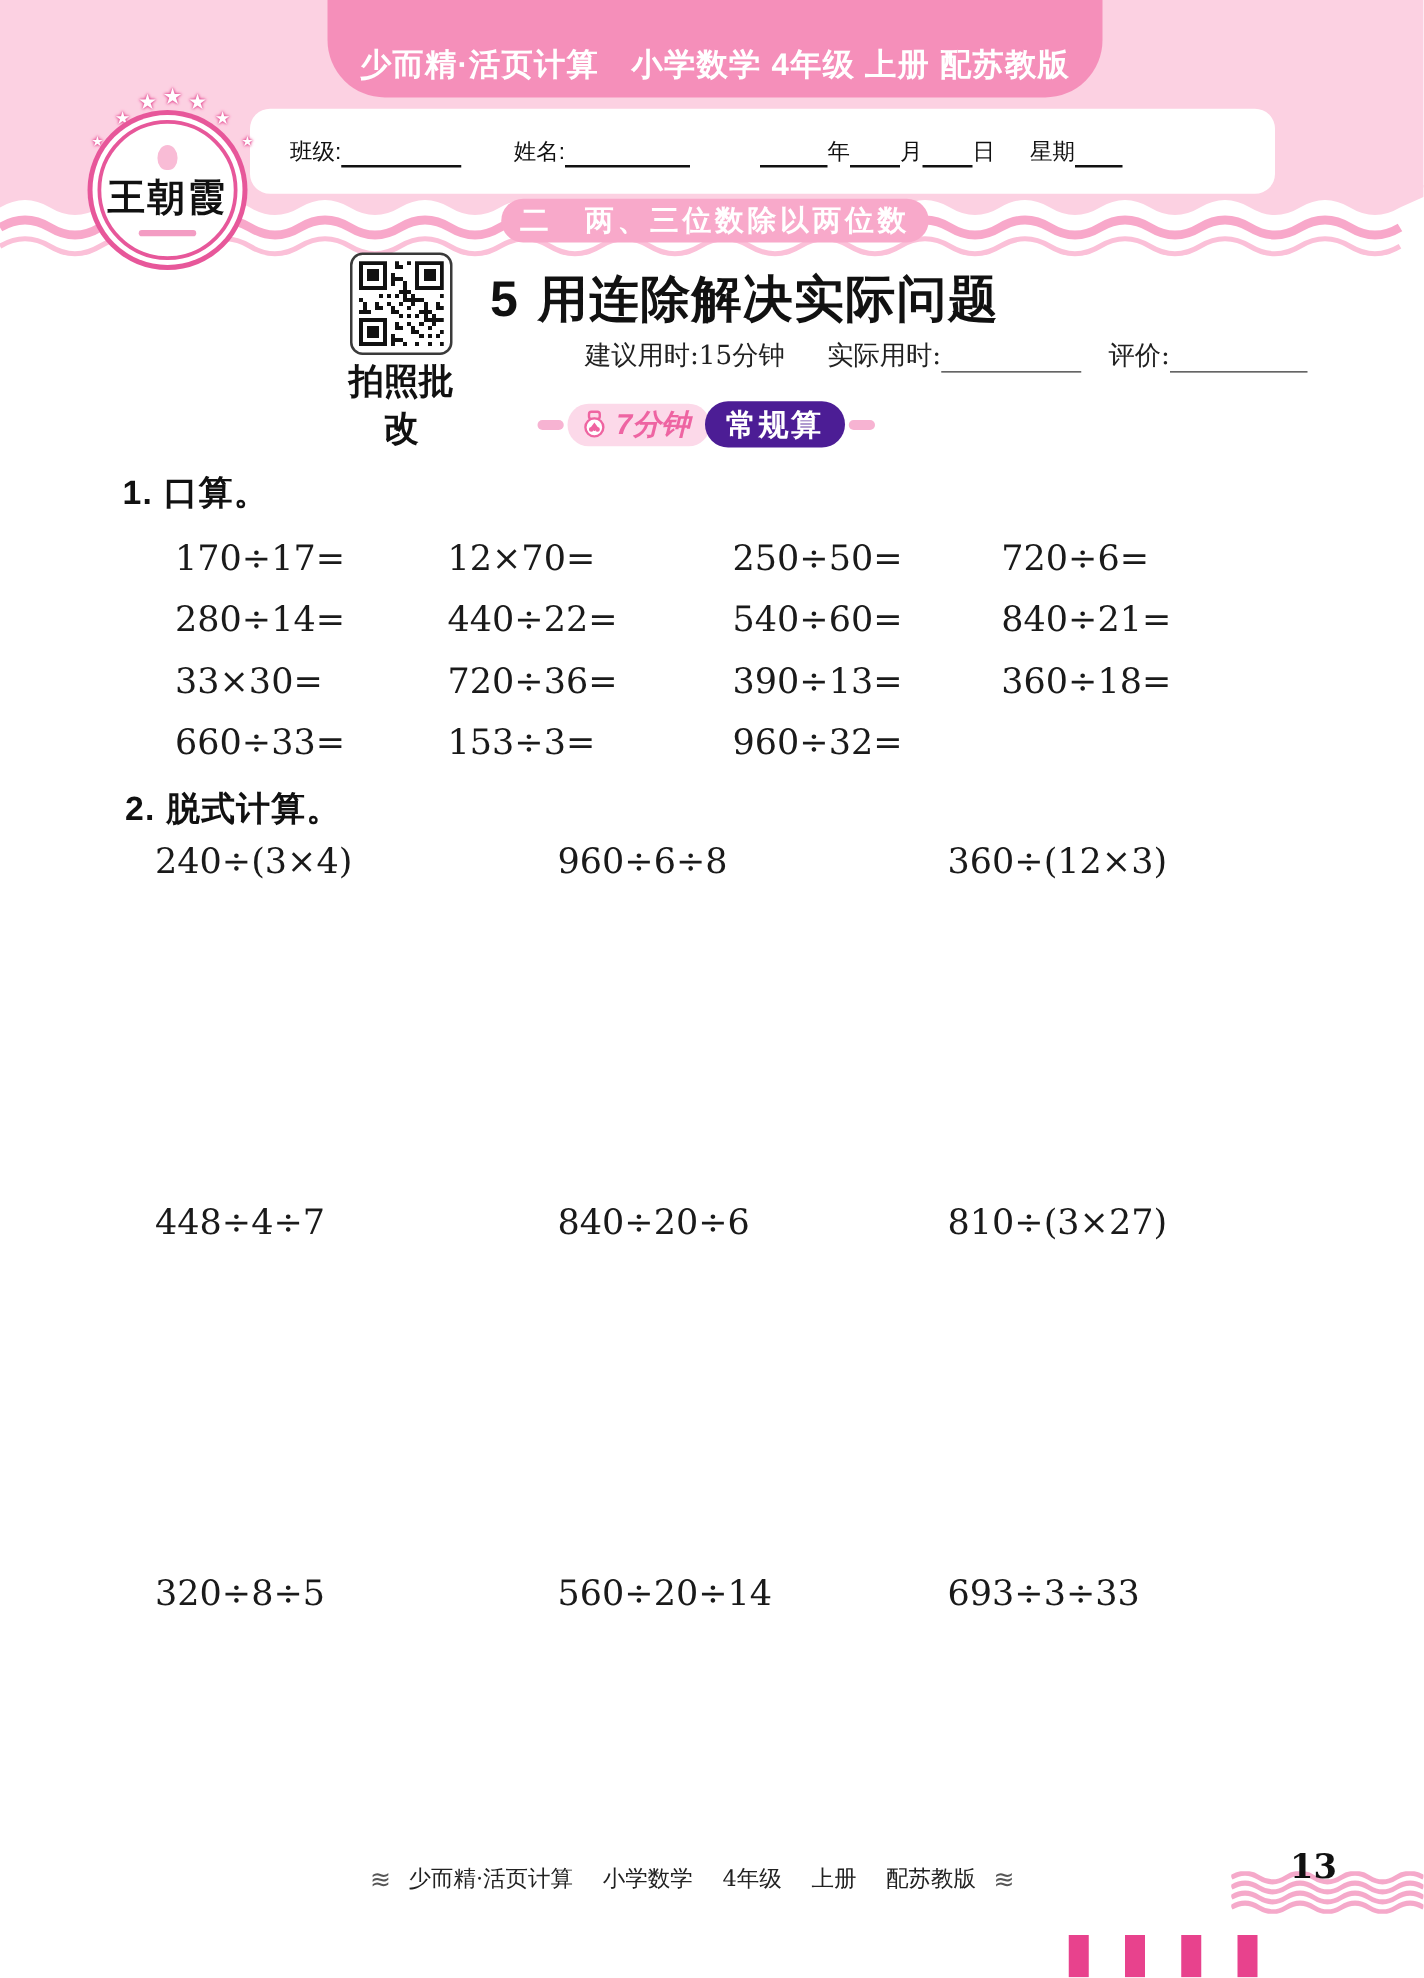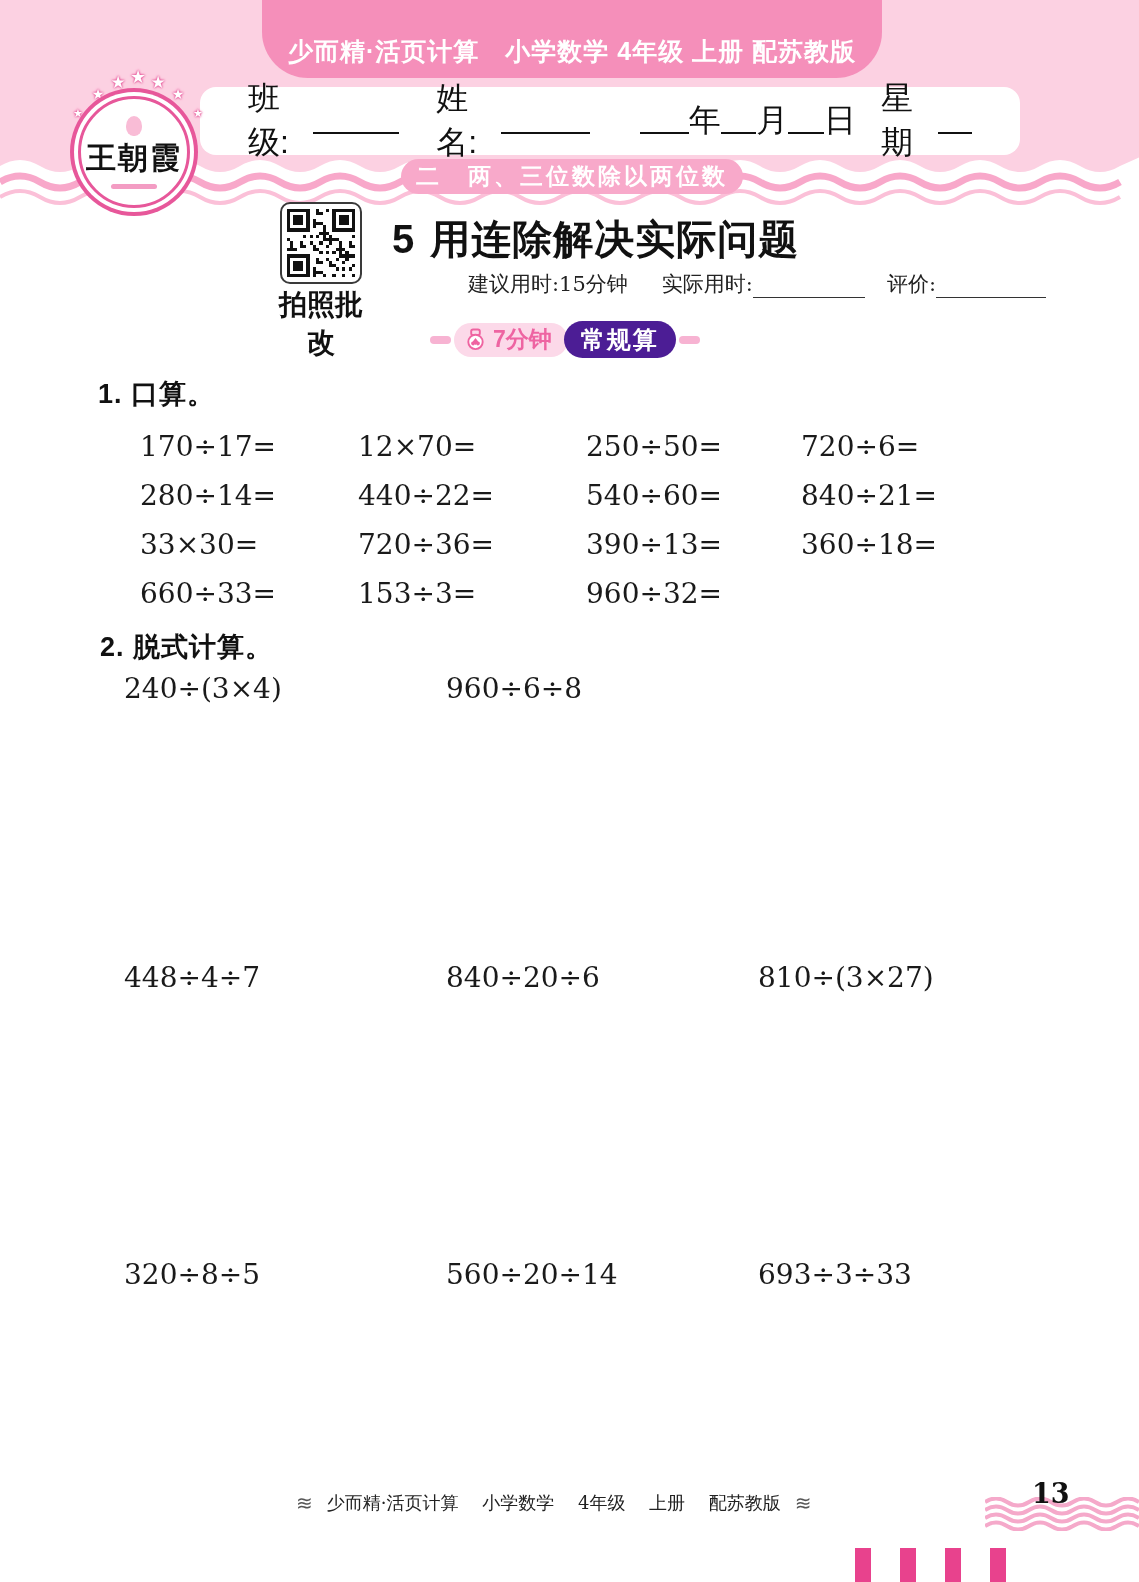--- a/index.html
+++ b/index.html
@@ -17,21 +17,21 @@
   .logo { position:absolute; left:72px; top:58px; width:160px; height:175px; z-index:7; }
   .logo .star { position:absolute; color:#fff; text-shadow:0 0 2px #e7579a, 0 0 2px #e7579a, 0 0 3px #e7579a; transform:translate(-50%,-50%); }
   .logo-circle { position:absolute; left:6px; top:38px; width:112px; height:112px; background:#fff;
     border:3px solid #e7579a; border-radius:50%; box-shadow:0 0 0 4px #fff, 0 0 0 8px #e7579a;
     display:flex; flex-direction:column; align-items:center; justify-content:center; }
   .logo-emblem { width:16px; height:20px; border-radius:50% 50% 45% 45%; background:#f9bcd6; margin-bottom:2px; }
   .logo-text { font-family:"DejaVu Serif", serif; font-weight:bold; font-size:30px; color:#111; letter-spacing:2px; }
   .logo-subbar { width:46px; height:5px; border-radius:3px; background:#f39cc3; margin-top:5px; }
 
   .info-box { position:absolute; left:200px; top:87px; width:820px; height:68px; background:#fff;
-    border-radius:16px; z-index:5; display:flex; align-items:center; padding:0 48px; font-size:32px; color:#111; }
+    border-radius:16px; z-index:5; display:flex; align-items:center; padding:0 32px; font-size:18px; color:#111; }
   .blank { display:inline-block; border-bottom:2px solid #111; height:26px; }
 
   .unit-pill { position:absolute; left:401px; top:159px; width:342px; height:35px; background:#f8a9ca;
     border-radius:18px; z-index:6; display:flex; align-items:center; justify-content:center; }
   .unit-pill span { color:#fff; font-size:23px; font-weight:bold; letter-spacing:3px; }
 
   
   .qr-box { position:absolute; left:280px; top:202px; width:82px; height:82px; border:2px solid #3a3a3a;
     border-radius:10px; padding:5px; background:#fff; }
   .qr-box svg { width:100%; height:100%; display:block; }
@@ -43,21 +43,21 @@
   .lesson-title .num { font-size:40px; }
   .lesson-title .txt { font-size:40px; letter-spacing:1px; }
 
   .meta-line { position:absolute; left:468px; top:270px; display:flex; align-items:flex-end;
     font-family:"DejaVu Serif", serif; font-size:21px; color:#222; }
   .meta-line .mblank { display:inline-block; border-bottom:1.5px solid #333; height:24px; }
 
   .badge-row { position:absolute; left:430px; top:321px; display:flex; align-items:center; z-index:2; }
   .dash { width:21px; height:8px; border-radius:4px; background:#f7b3d2; }
   .pill-light { height:34px; margin-left:3px; background:#fcd9e9; border-radius:17px;
-    display:flex; align-items:center; gap:6px; padding:0 16px 0 10px; }
+    display:flex; align-items:center; gap:6px; padding:0 16px 0 10px;font-style:italic; }
   .pill-light .t { color:#ee64a2; font-size:23px; font-weight:bold; }
   .pill-dark { height:37px; margin-left:-4px; background:#4c1d95; border-radius:19px; z-index:3;
     display:flex; align-items:center; padding:0 17px; }
   .pill-dark .t { color:#fff; font-size:24px; font-weight:bold; letter-spacing:2px; }
   .medal { width:23px; height:23px; display:block; }
 
   
   .sec-heading { position:absolute; font-size:27px; font-weight:bold; color:#111; letter-spacing:1px; }
   .sec1-heading { left:98px; top:376px; }
   .sec2-heading { left:100px; top:629px; }
@@ -279,20 +279,21 @@
     <span>360÷18=</span>
     <span>660÷33=</span>
     <span>153÷3=</span>
     <span>960÷32=</span>
   </div>
 
   <div class="sec-heading sec2-heading">2. 脱式计算。</div>
   <div class="s2-row s2-row-1">
     <span>240÷(3×4)</span>
     <span>960÷6÷8</span>
+    <span>360÷(12×3)</span>
   </div>
   <div class="s2-row s2-row-2">
     <span>448÷4÷7</span>
     <span>840÷20÷6</span>
     <span>810÷(3×27)</span>
   </div>
   <div class="s2-row s2-row-3">
     <span>320÷8÷5</span>
     <span>560÷20÷14</span>
     <span>693÷3÷33</span>

